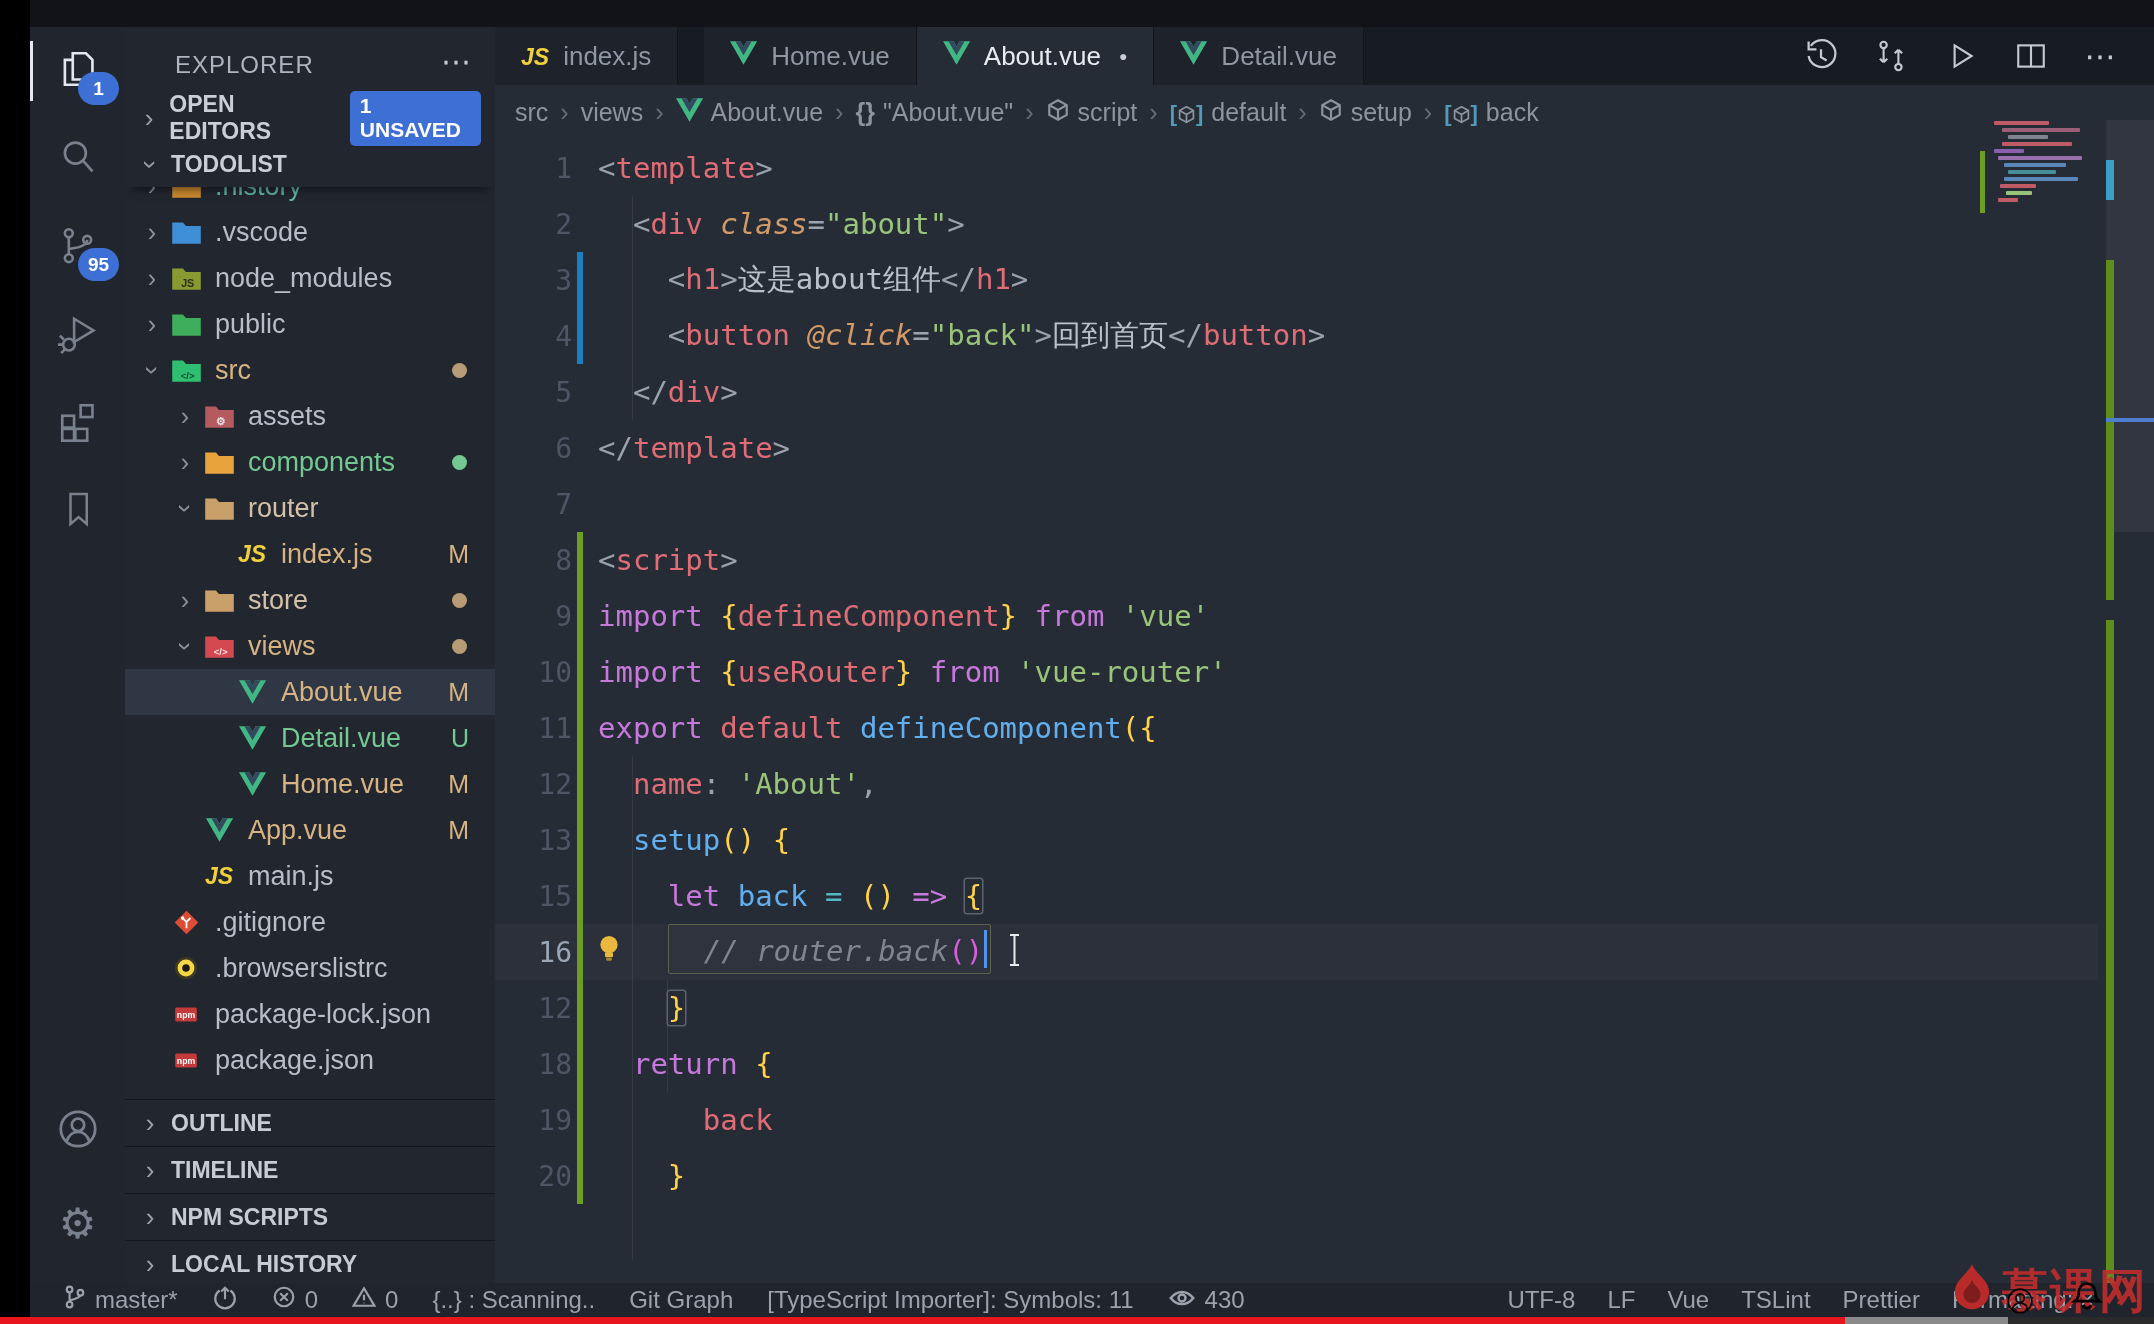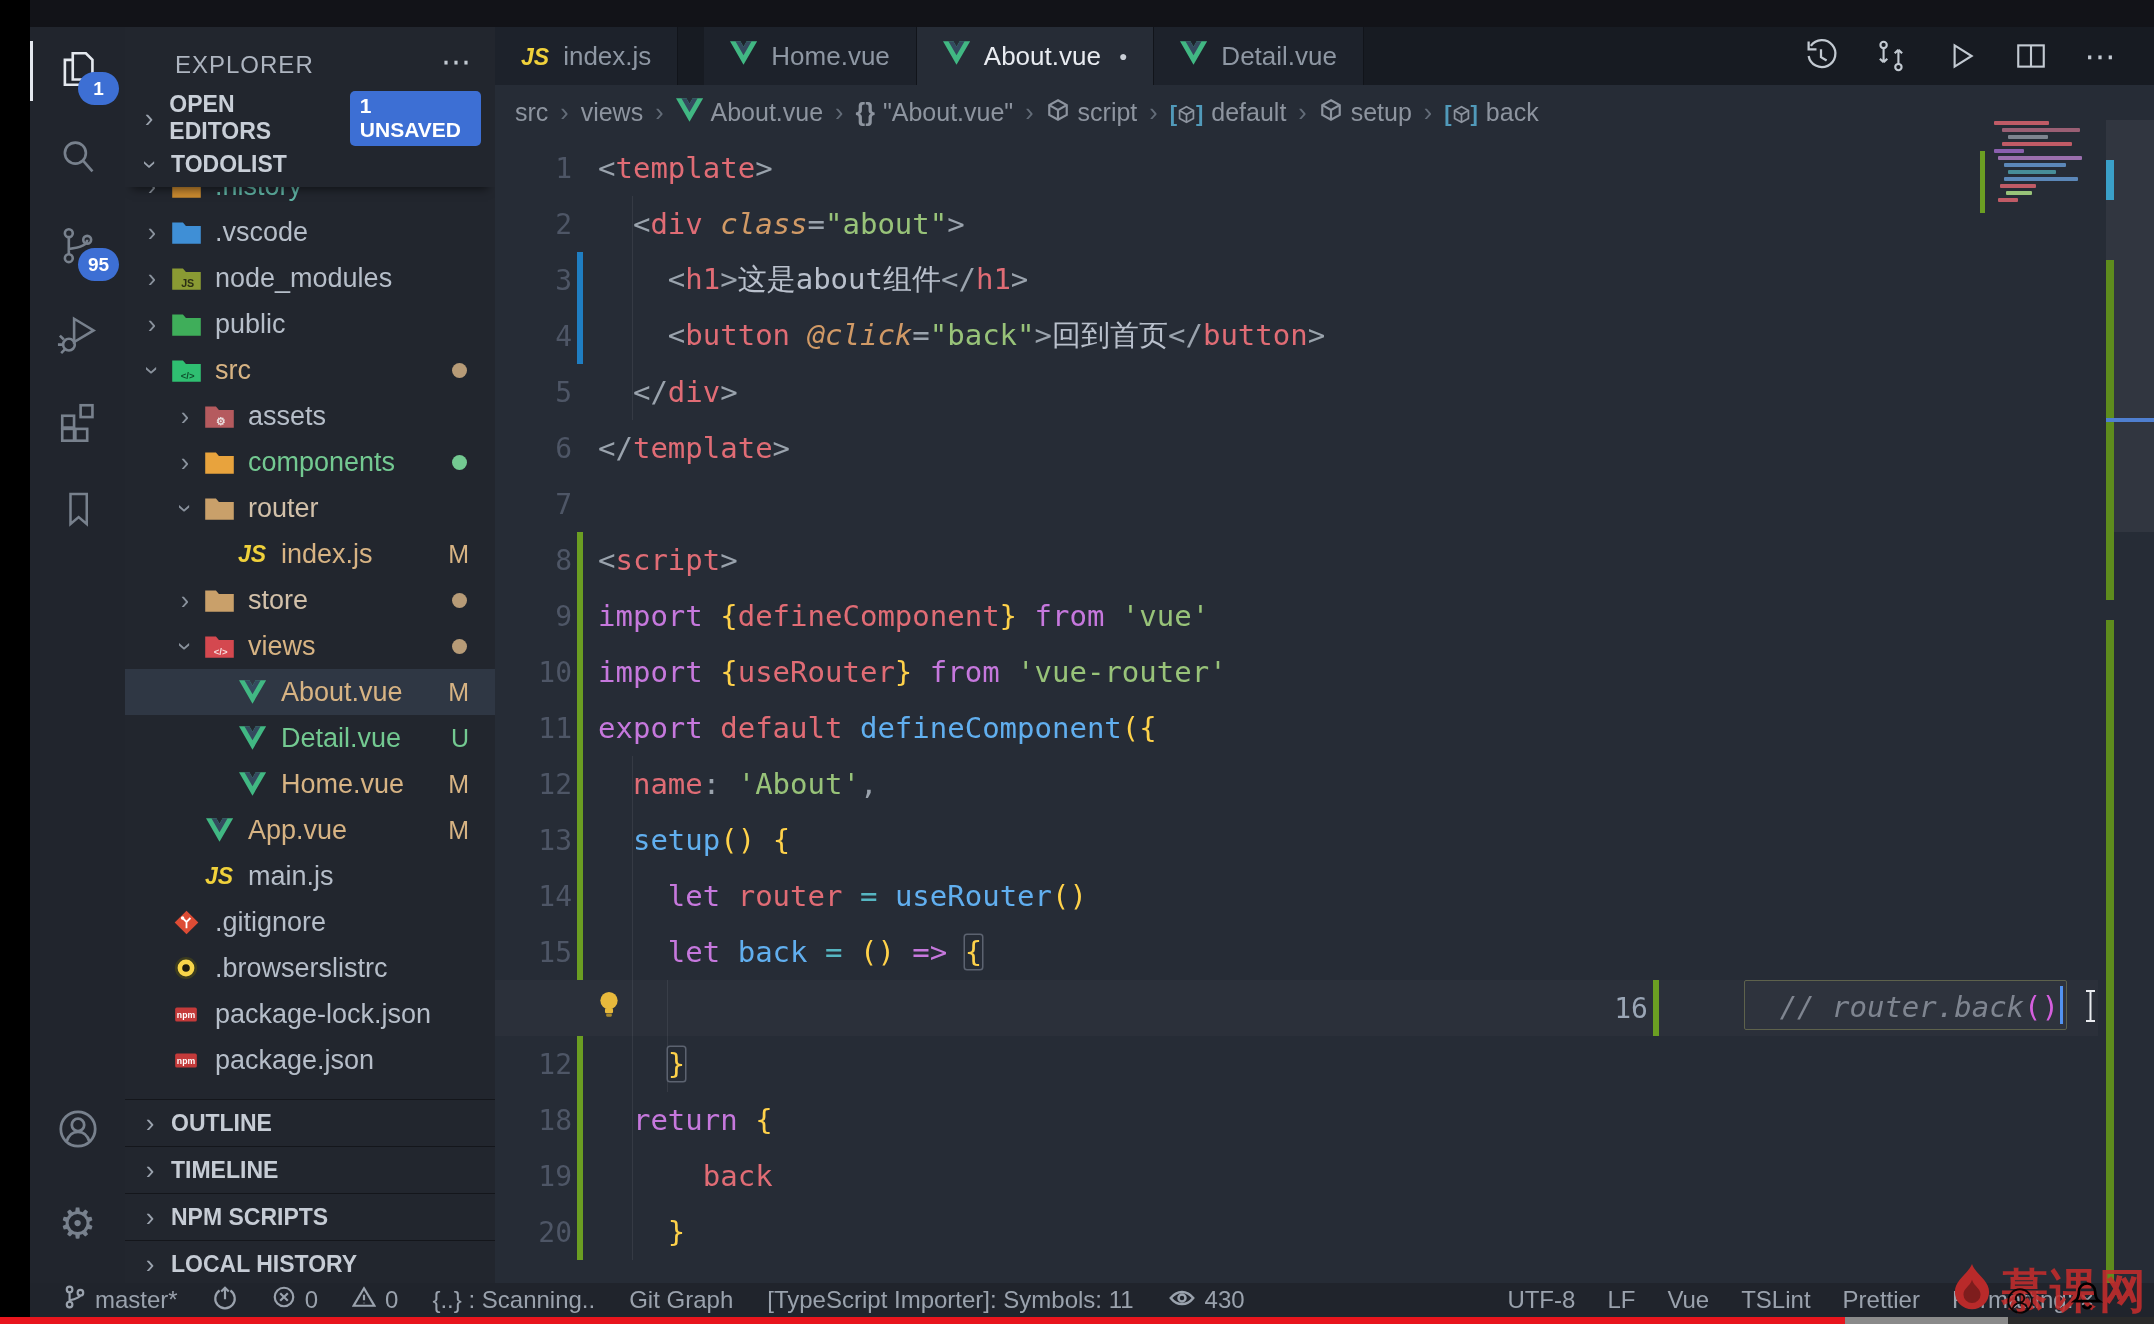--- a/index.html
+++ b/index.html
@@ -62,21 +62,21 @@
               padding-left:20px;font-size:25px;color:#8d949f;gap:6px;}
   .bc-item{display:flex;align-items:center;gap:8px;cursor:pointer;}
   .bc-sep{color:#636c78;font-size:25px;margin:0 6px;}
   .bc-braces{color:#8d949f;font-weight:bold;}
   .bc-brk{font-size:22px;color:#519aba;font-weight:bold;}
   
   .codearea{position:absolute;left:0;top:113px;right:56px;bottom:0;}
   .codelines{position:relative;}
   .guide{position:absolute;width:1px;background:rgba(255,255,255,.07);}
   .line{position:relative;height:56px;display:flex;align-items:center;}
-  .line.active{background:rgba(255,255,255,.025);justify-content:flex-end;}
+  .line.active{background:rgba(255,255,255,.025);}
   .ln{width:77px;text-align:right;font-family:"DejaVu Sans Mono",monospace;font-size:28px;color:#4e5666;flex:none;}
   .line.active .ln{color:#9aa6b6;}
   .gbar{width:6px;height:56px;margin-left:5px;flex:none;}
   .g-mod{background:#1f7ec2}.g-add{background:#6b9e22}
   .codetext{margin-left:15px;white-space:pre;font-family:"DejaVu Sans Mono",monospace;font-size:29px;color:#b9c0cc;}
   .tok-k{color:#c678dd}.tok-v{color:#e06c75}.tok-t{color:#e06c75}.tok-p{color:#9aa3ad}
   .tok-a{color:#d19a66;font-style:italic}.tok-s{color:#98c379}.tok-f{color:#61afef}
   .tok-o{color:#56b6c2}.tok-b{color:#ffd24a}.tok-c{color:#7f8590;font-style:italic}
   .tok-m{color:#d55fde}.tok-w{color:#b9c0cc}
   .bm{box-shadow:0 0 0 1.5px #5c6370;border-radius:2px;}
@@ -634,26 +634,20 @@
 
        <span class="codetext"><span class="tok-w">  </span><span class="tok-v">name</span><span class="tok-p">:</span><span class="tok-w"> </span><span class="tok-s">'About'</span><span class="tok-p">,</span></span>
      </div>
           <div class="line ">
        <span class="ln">13</span>
        <span class="gbar g-add"></span>
 
        <span class="codetext"><span class="tok-w">  </span><span class="tok-f">setup</span><span class="tok-b">()</span><span class="tok-w"> </span><span class="tok-b">{</span></span>
      </div>
           <div class="line ">
-       <span class="ln">14</span>
-       <span class="gbar g-add"></span>
-
-       <span class="codetext"><span class="tok-w">    </span><span class="tok-k">let</span><span class="tok-w"> </span><span class="tok-v">router</span><span class="tok-w"> </span><span class="tok-o">=</span><span class="tok-w"> </span><span class="tok-f">useRouter</span><span class="tok-b">()</span></span>
-     </div>
-          <div class="line ">
        <span class="ln">15</span>
        <span class="gbar g-add"></span>
 
        <span class="codetext"><span class="tok-w">    </span><span class="tok-k">let</span><span class="tok-w"> </span><span class="tok-f">back</span><span class="tok-w"> </span><span class="tok-o">=</span><span class="tok-w"> </span><span class="tok-b">()</span><span class="tok-w"> </span><span class="tok-k">=&gt;</span><span class="tok-w"> </span><span class="tok-b bm">{</span></span>
      </div>
           <div class="line active">
        <span class="ln">16</span>
        <span class="gbar g-add"></span>
        <span class="bulb"><svg width="28" height="30" viewBox="0 0 24 26">
                 <circle cx="12" cy="10" r="7.5" fill="#e8b93c"></circle>

